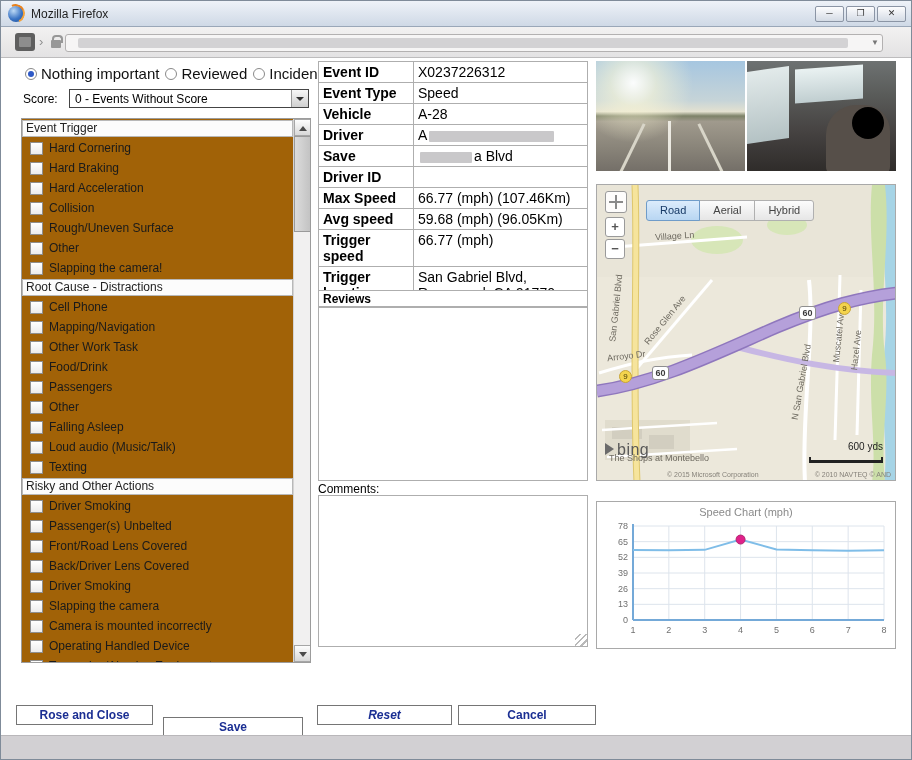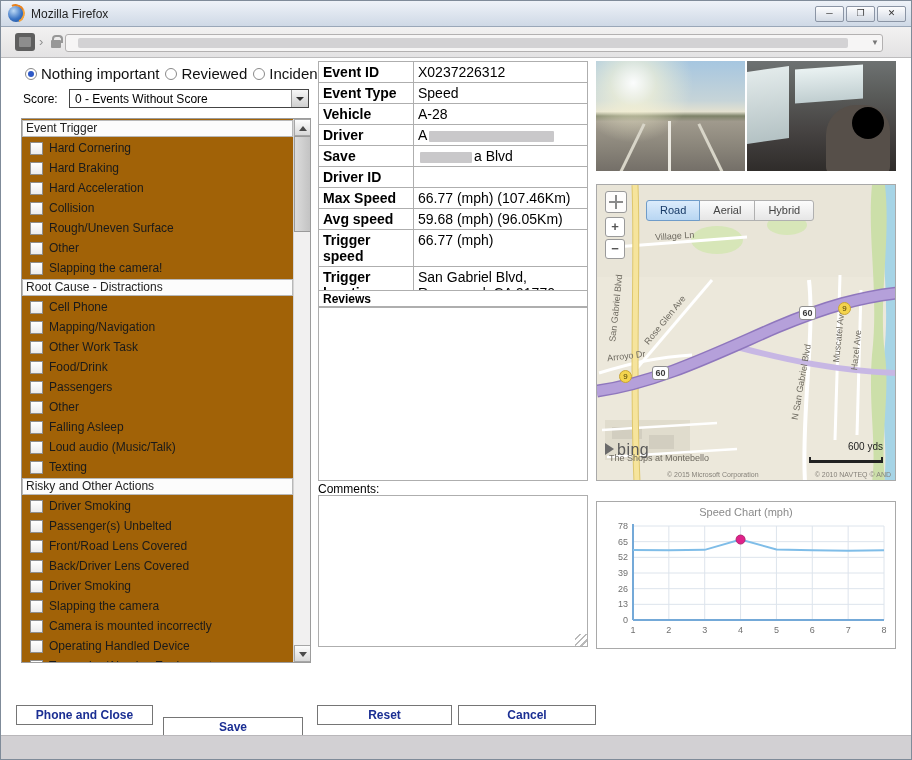--- a/index.html
+++ b/index.html
@@ -420,20 +420,20 @@
         <text x="179.42857142857142" y="113" text-anchor="middle" font-size="9" fill="#707070" font-family="Liberation Sans, sans-serif">5</text>
         <text x="215.28571428571428" y="113" text-anchor="middle" font-size="9" fill="#707070" font-family="Liberation Sans, sans-serif">6</text>
         <text x="251.14285714285714" y="113" text-anchor="middle" font-size="9" fill="#707070" font-family="Liberation Sans, sans-serif">7</text>
         <text x="287" y="113" text-anchor="middle" font-size="9" fill="#707070" font-family="Liberation Sans, sans-serif">8</text>
         <polyline points="36,30.102564102564102 71.85714285714286,30.223076923076917 107.71428571428571,29.86153846153846 143.57142857142856,19.533589743589758 179.42857142857142,29.5 215.28571428571428,30.343589743589746 251.14285714285714,30.705128205128204 287,30.223076923076917" fill="none" stroke="#7fbde8" stroke-width="2"></polyline>
         <circle cx="143.57142857142856" cy="19.533589743589758" r="4.5" fill="#e0218a" stroke="#b02670" stroke-width="1"></circle>
       </svg>
   </div>
 
   <div id="bottom-buttons">
-      <button class="action-btn" style="left: 15px; width: 137px;">Phone and Close</button>
+      <button class="action-btn" style="left: 15px; width: 137px;">Rose and Close</button>
       <button class="action-btn" style="left: 162px; width: 140px; margin-top: 12px;">Save</button>
-      <button class="action-btn" style="left: 316px; width: 135px;">Reset</button>
+      <button class="action-btn" style="left: 316px; width: 135px; font-style: italic;">Reset</button>
       <button class="action-btn" style="left: 457px; width: 138px;">Cancel</button>
     </div>
   <div class="bottom-strip"></div>
 
 </div>
 
 </body></html>

